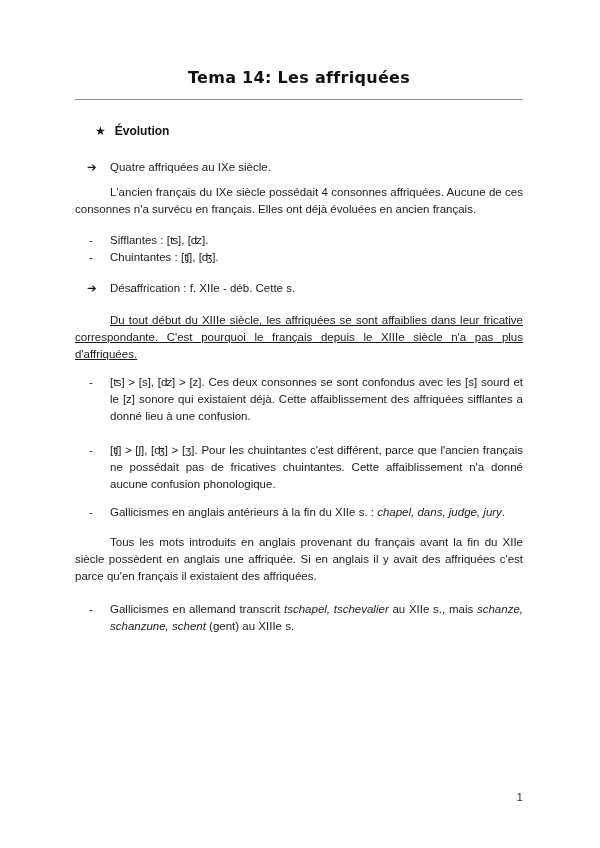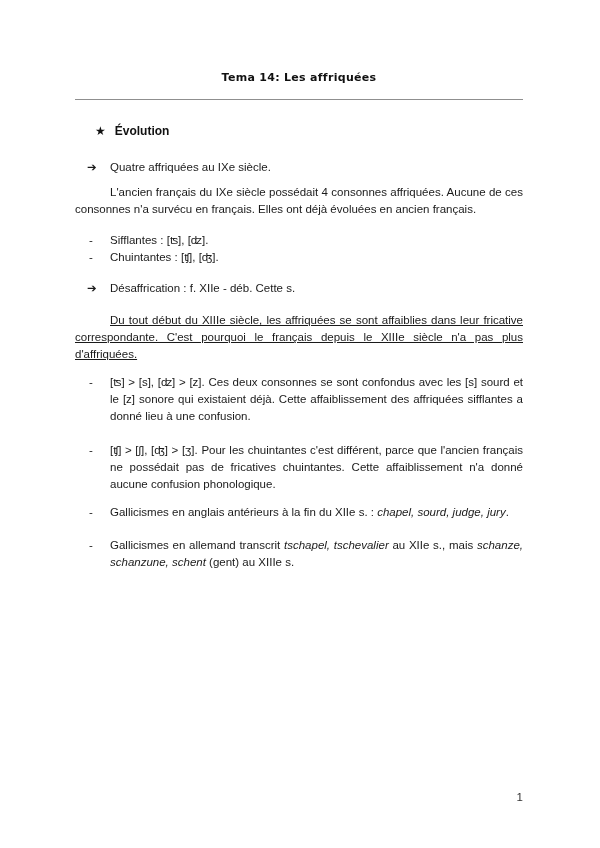--- a/index.html
+++ b/index.html
@@ -18,21 +18,21 @@
   .content {
     position: absolute;
     left: 75px;
     right: 77px;
     top: 69px;
   }
   .title {
     text-align: center;
     font-family: "DejaVu Sans", sans-serif;
     font-weight: 700;
-    font-size: 11px;
+    font-size: 16px;
     letter-spacing: 0.3px;
     color: #111;
   }
   .rule {
     border: none;
     border-top: 1px solid #8f8f8f;
     margin: 13px 0 0 0;
     height: 0;
   }
   .star-head {
@@ -118,23 +118,24 @@
       <span class="u">[ʦ] &gt; [s], [ʣ] &gt; [z]</span><span>. Ces deux consonnes se sont confondus avec les [s] sourd et le [z] sonore qui existaient déjà. Cette affaiblissement des affriquées sifflantes a donné lieu à une confusion.</span>
     </div>
 
     <div class="hang mt-tch">
       <span class="marker dash">-</span>
       <span class="u">[ʧ] &gt; [ʃ], [ʤ] &gt; [ʒ]</span><span>. Pour les chuintantes c'est différent, parce que l'ancien français ne possédait pas de fricatives chuintantes. Cette affaiblissement n'a donné aucune confusion phonologique.</span>
     </div>
 
     <div class="hang mt-gal">
       <span class="marker dash">-</span>
-      <span class="u">Gallicismes en anglais antérieurs à la fin du XIIe s. : </span><span class="u i">chapel, sourd, judge, jury</span><span>.</span>
+      <span class="u">Gallicismes en anglais antérieurs à la fin du XIIe s. : </span><span class="u i">chapel, dans, judge, jury</span><span>.</span>
     </div>
 
+    <p class="para mt-para3">Tous les mots introduits en anglais provenant du français avant la fin du XIIe siècle possèdent en anglais une affriquée. Si en anglais il y avait des affriquées c'est parce qu'en français il existaient des affriquées.</p>
 
     <div class="hang mt-gal2">
       <span class="marker dash">-</span>
       <span class="u">Gallicismes en allemand transcrit </span><span class="u i">tschapel, tschevalier</span><span class="u"> au XIIe s., mais </span><span class="u i">schanze, schanzune, schent</span><span class="u"> (gent) au XIIIe s</span><span>.</span>
     </div>
 
   </div>
 
   <div class="page-number">1</div>
 </div>

